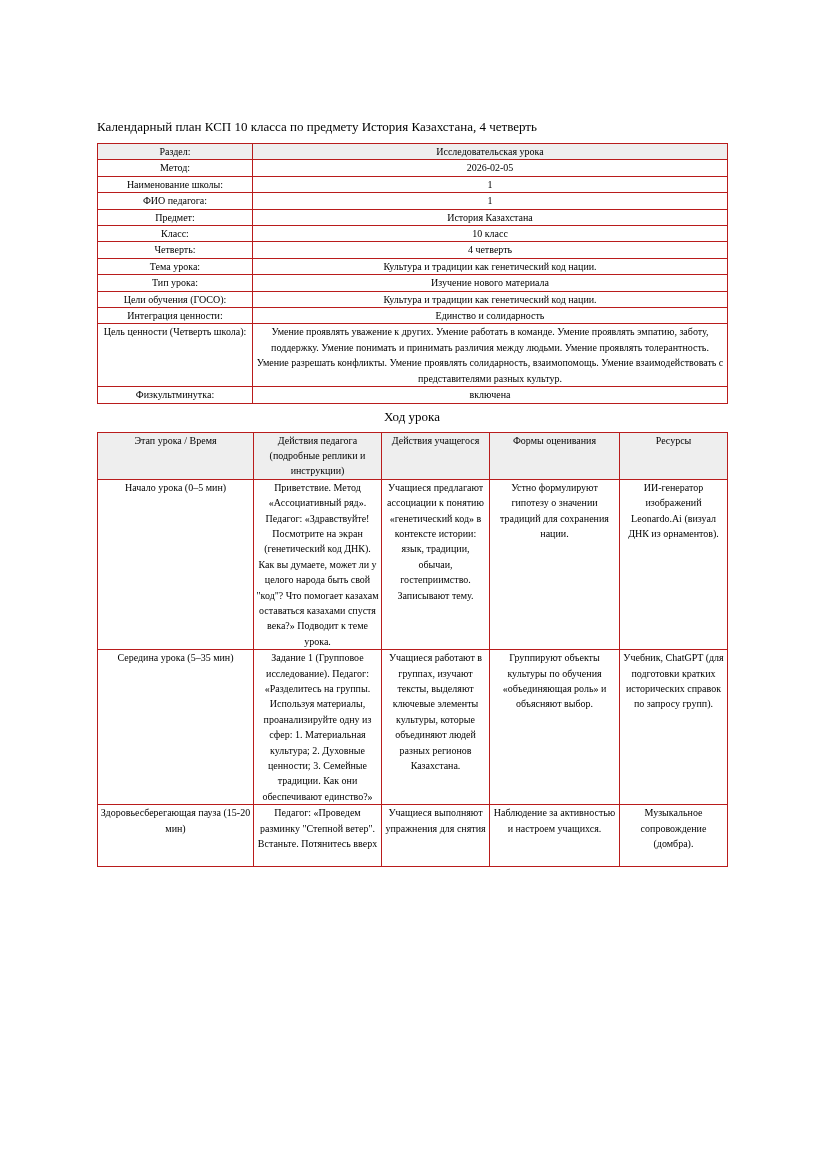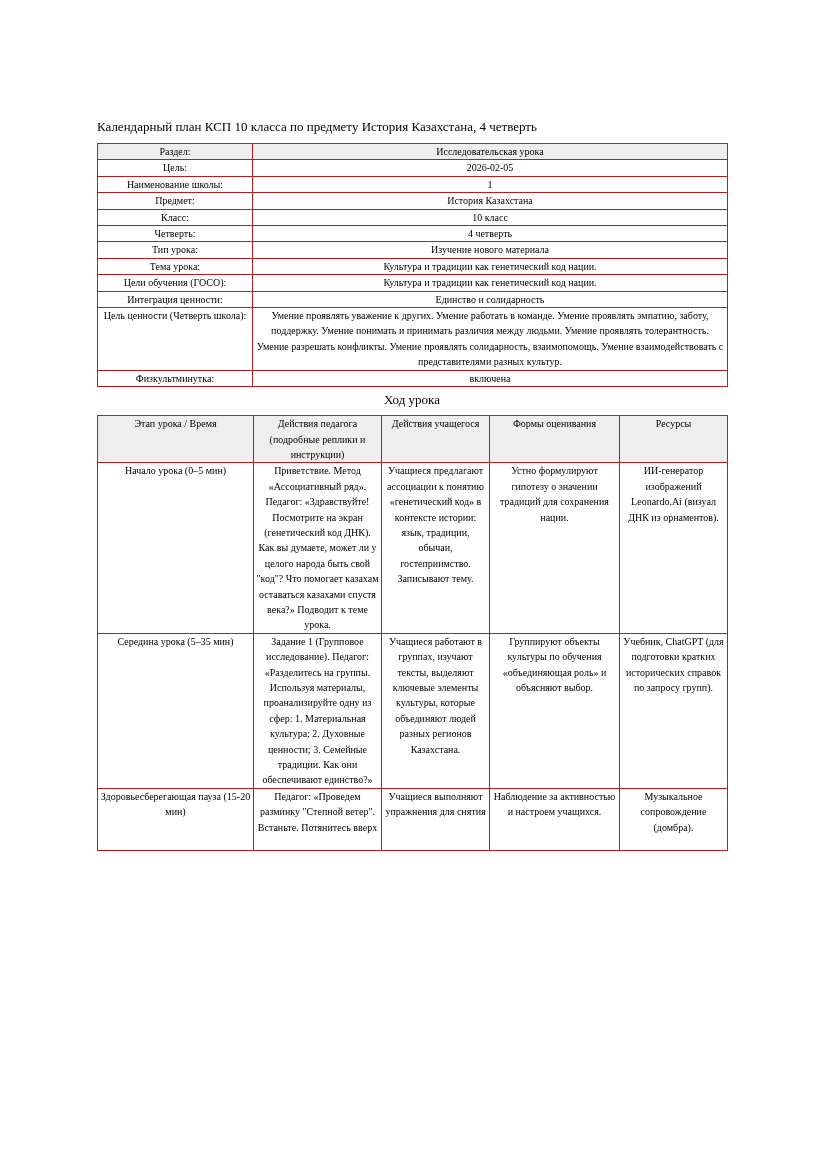--- a/index.html
+++ b/index.html
@@ -73,46 +73,50 @@
     <colgroup>
       <col style="width:155px">
       <col style="width:475px">
     </colgroup>
     <tbody>
       <tr>
         <td class="shaded">Раздел:</td>
         <td class="shaded">Исследовательская урока</td>
       </tr>
       <tr>
-        <td>Цель:</td>
+        <td>Метод:</td>
         <td>2026-02-05</td>
       </tr>
       <tr>
         <td>Наименование школы:</td>
+        <td>1</td>
+      </tr>
+      <tr>
+        <td>ФИО педагога:</td>
         <td>1</td>
       </tr>
       <tr>
         <td>Предмет:</td>
         <td>История Казахстана</td>
       </tr>
       <tr>
         <td>Класс:</td>
         <td>10 класс</td>
       </tr>
       <tr>
         <td>Четверть:</td>
         <td>4 четверть</td>
       </tr>
       <tr>
+        <td>Тема урока:</td>
+        <td>Культура и традиции как генетический код нации.</td>
+      </tr>
+      <tr>
         <td>Тип урока:</td>
         <td>Изучение нового материала</td>
-      </tr>
-      <tr>
-        <td>Тема урока:</td>
-        <td>Культура и традиции как генетический код нации.</td>
       </tr>
       <tr>
         <td>Цели обучения (ГОСО):</td>
         <td>Культура и традиции как генетический код нации.</td>
       </tr>
       <tr>
         <td>Интеграция ценности:</td>
         <td>Единство и солидарность</td>
       </tr>
       <tr>

